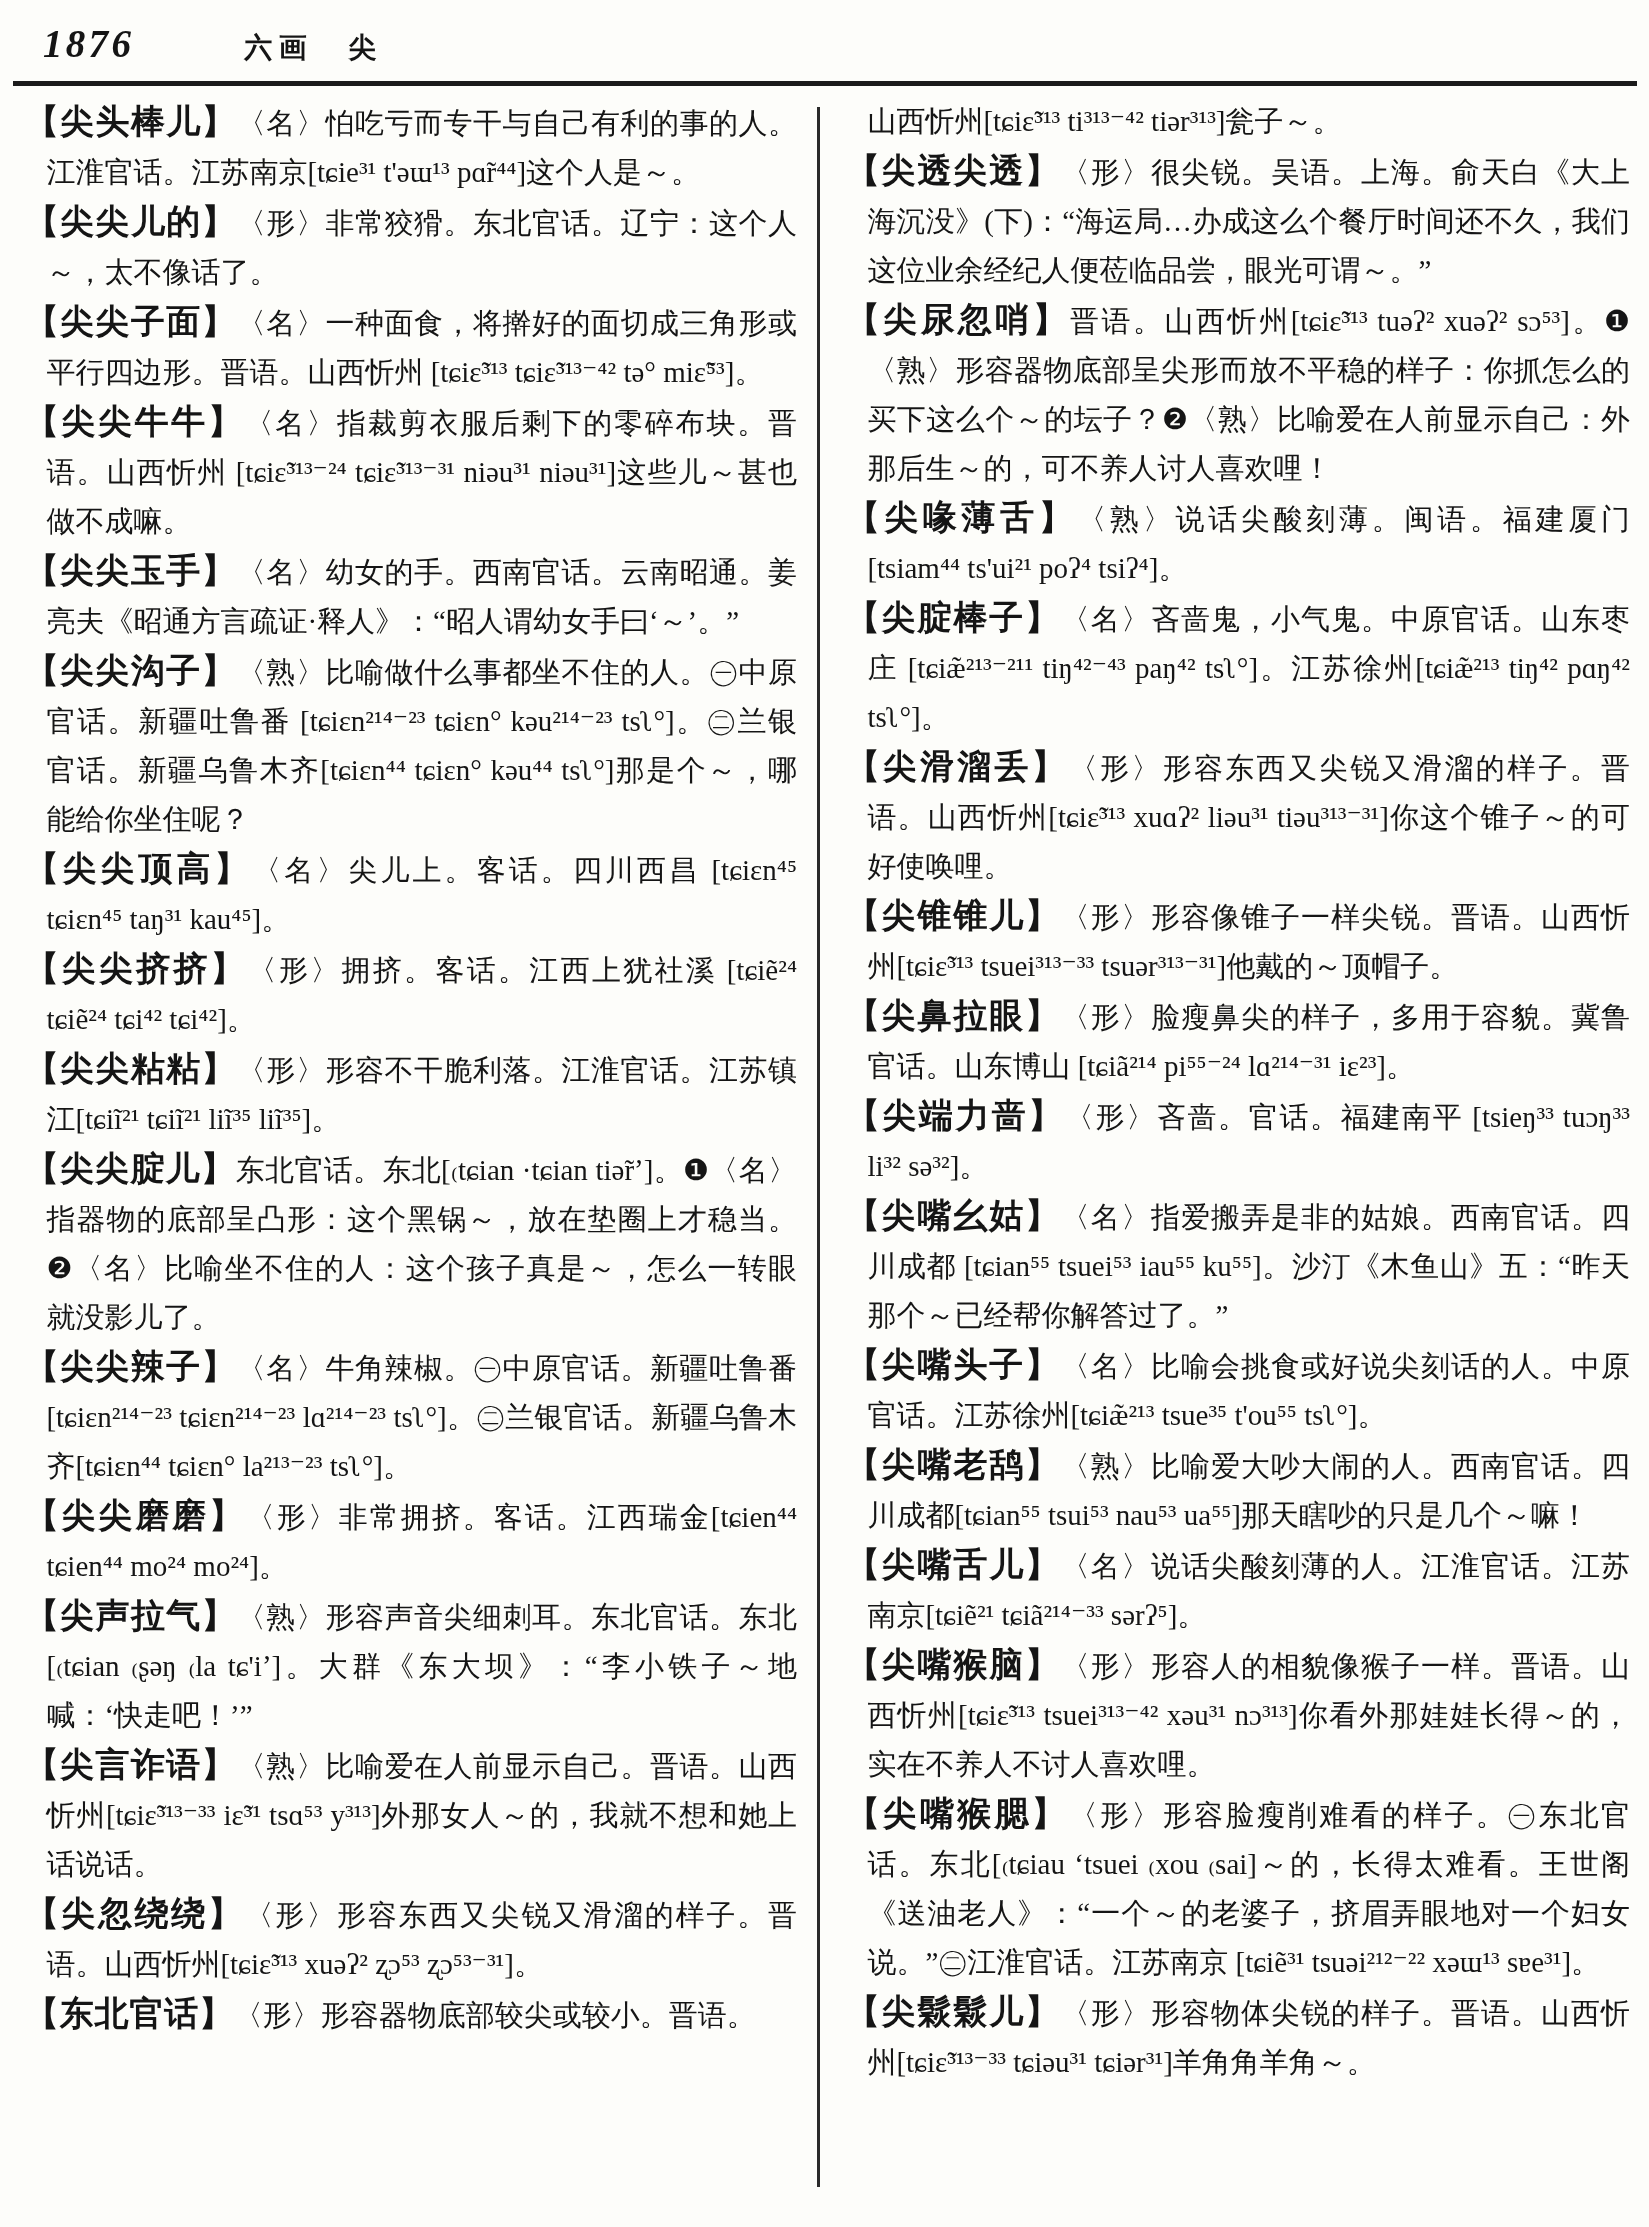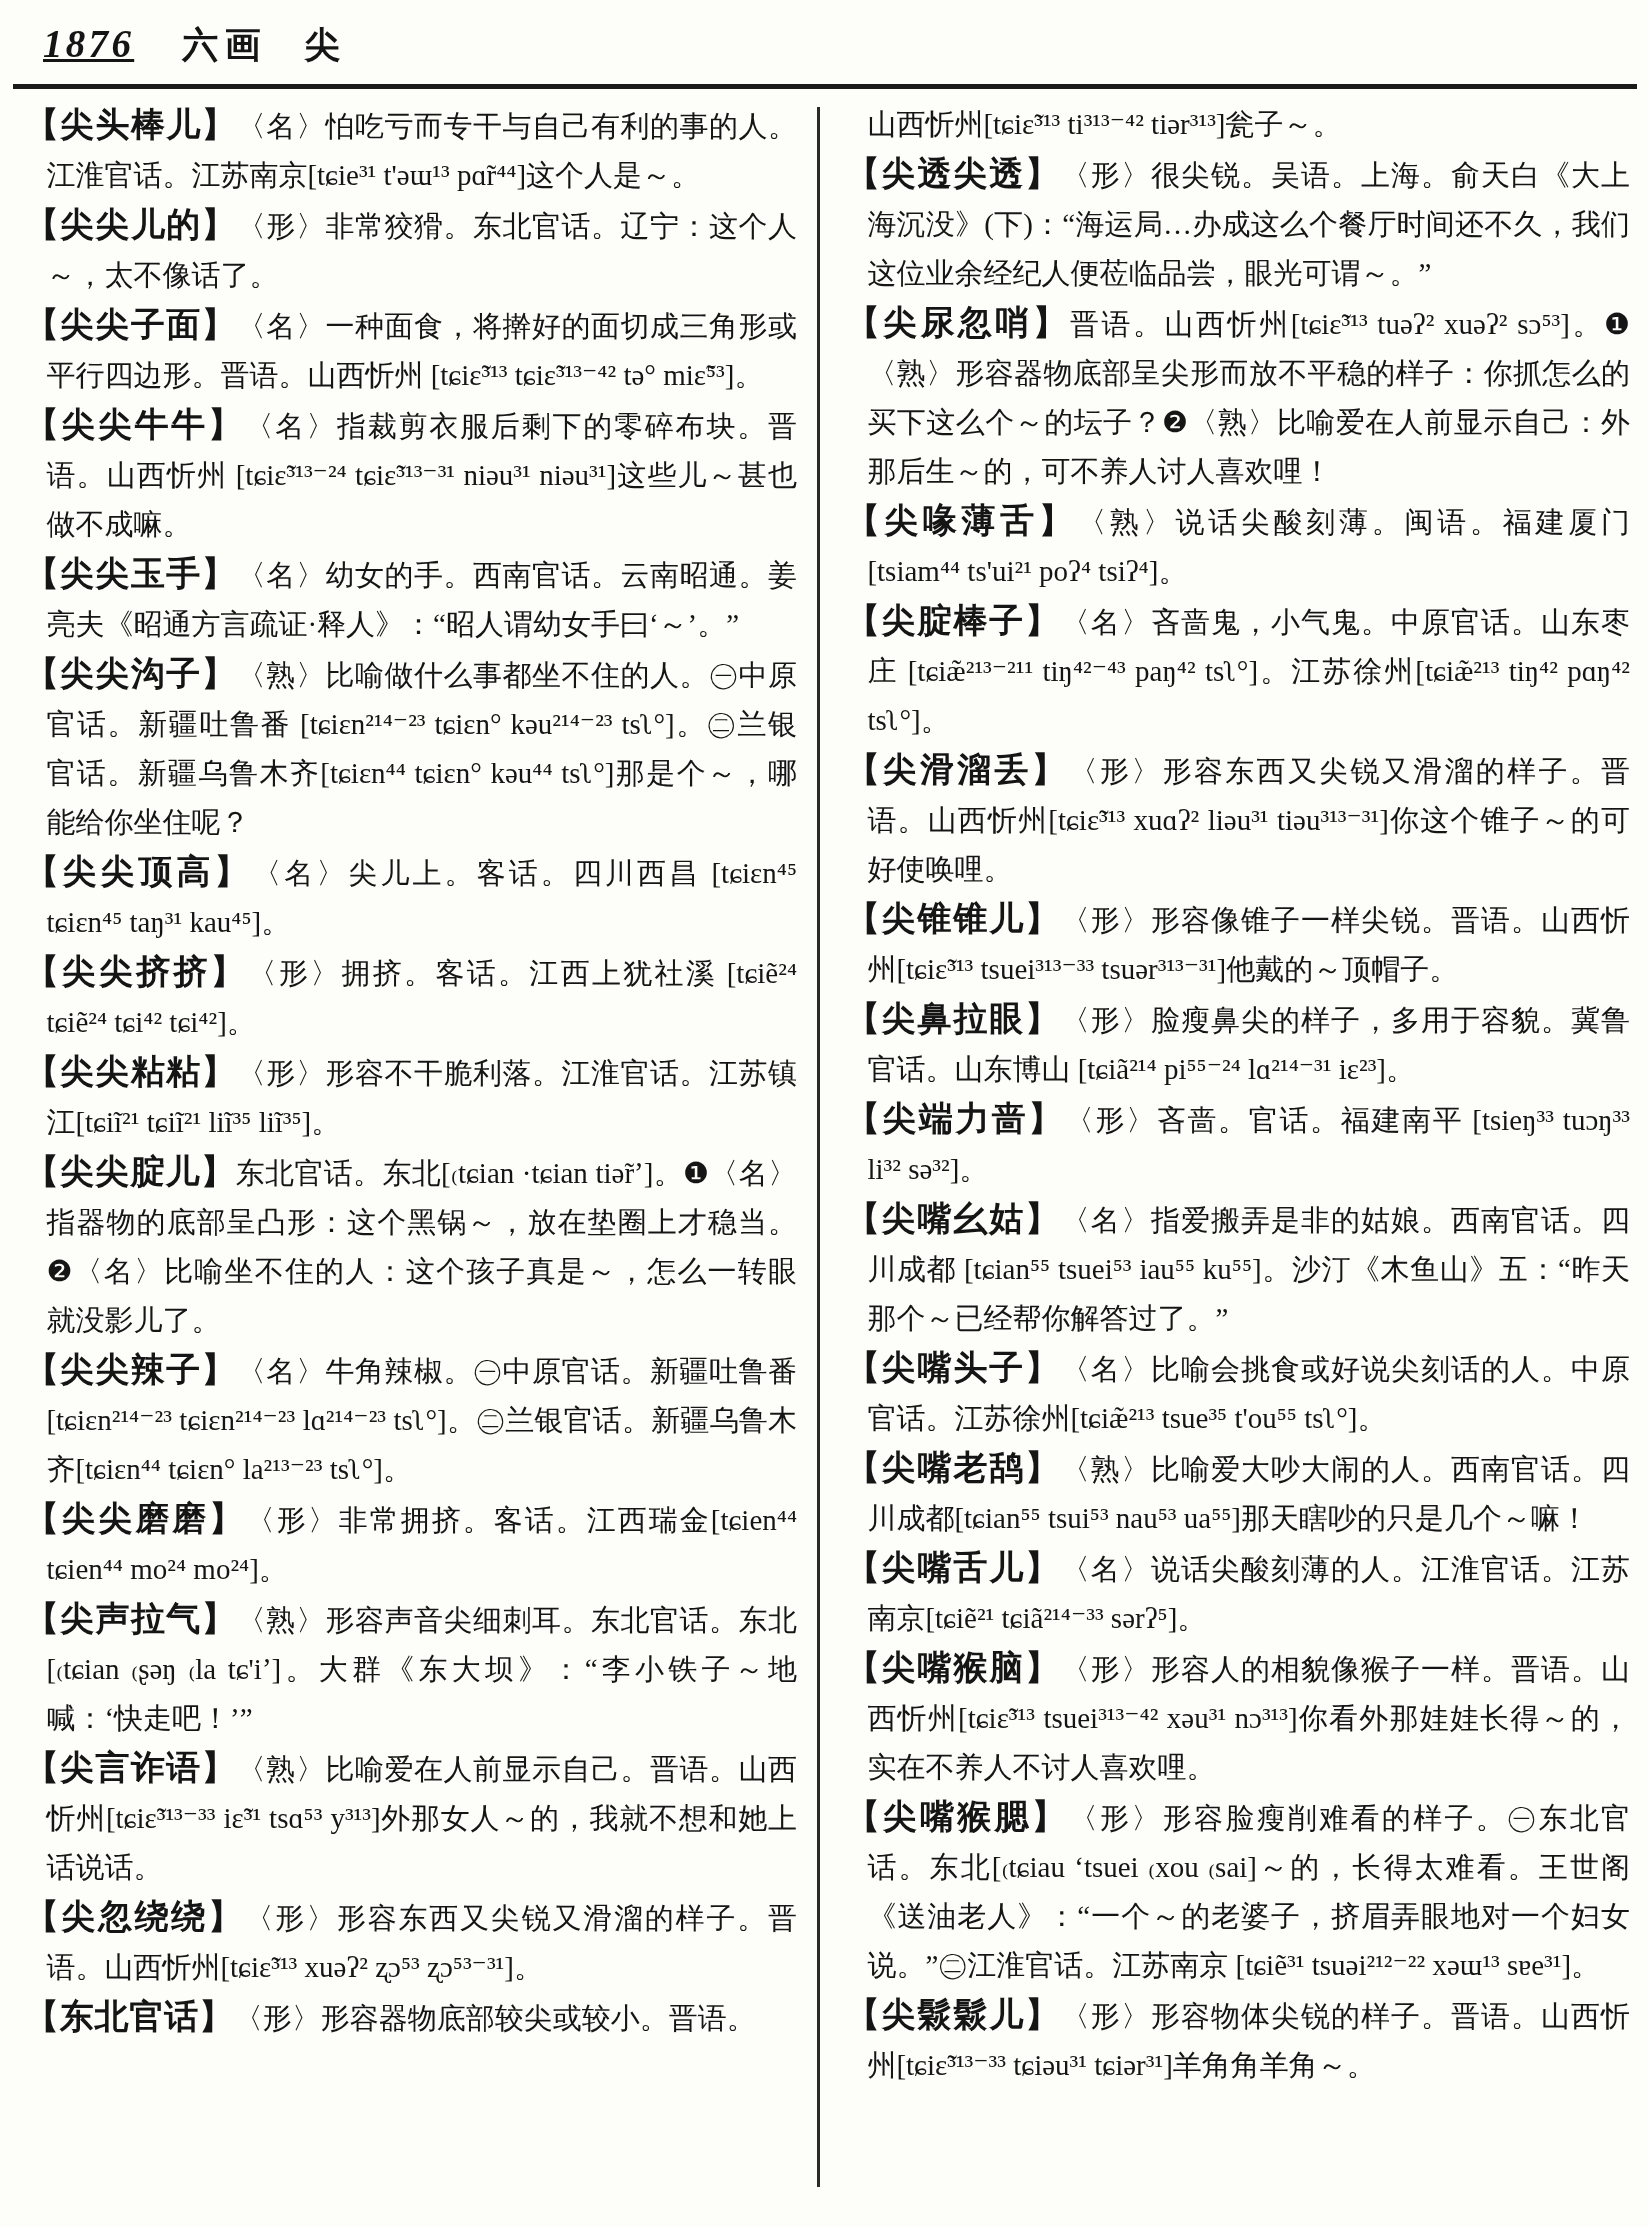--- a/index.html
+++ b/index.html
@@ -1,20 +1,20 @@
 <!DOCTYPE html>
 <html style="font-size:13.2px"><head>
 <meta charset="utf-8">
 <style>
   html,body{margin:0;padding:0;background:#f4f3ef;}
   .page{position:relative;width:1650px;height:2227px;background:#fdfdfa;color:#151515;
         font-family:"Liberation Serif","DejaVu Serif",serif;overflow:hidden;box-sizing:border-box;}
   .pagehead{display:flex;align-items:baseline;padding:21.4px 0 0 43px;}
-  .pagenum{font-weight:bold;font-style:italic;font-size:39px;letter-spacing:3.3px;text-decoration:underline;}
-  .section{font-weight:bold;font-size:36px;margin-left:48px;word-spacing:21.4px;letter-spacing:6.6px;}
+  .pagenum{font-weight:bold;font-style:italic;font-size:39px;letter-spacing:3.3px;}
+  .section{font-weight:bold;font-size:28px;margin-left:110px;word-spacing:21.4px;letter-spacing:6.6px;}
   .rule{height:5px;background:#1b1b1b;margin:13.2px 13.2px 0 13.2px;}
   .cols{display:flex;padding:11.5px 16.5px 0 25px;}
   .col{text-align:justify;font-size:29px;line-height:49px;overflow:hidden;}
   .col.left{width:772px;}
   .col.right{width:784px;}
   .gap{width:49px;flex:none;}
   .divider{position:absolute;left:817px;top:107px;bottom:40px;width:2.5px;background:#2a2a2a;}
   .entry{padding-left:21.4px;text-indent:-21.4px;}
   .entry.cont{text-indent:0;}
   .hw{font-weight:bold;font-size:34px;letter-spacing:0.8px;}

